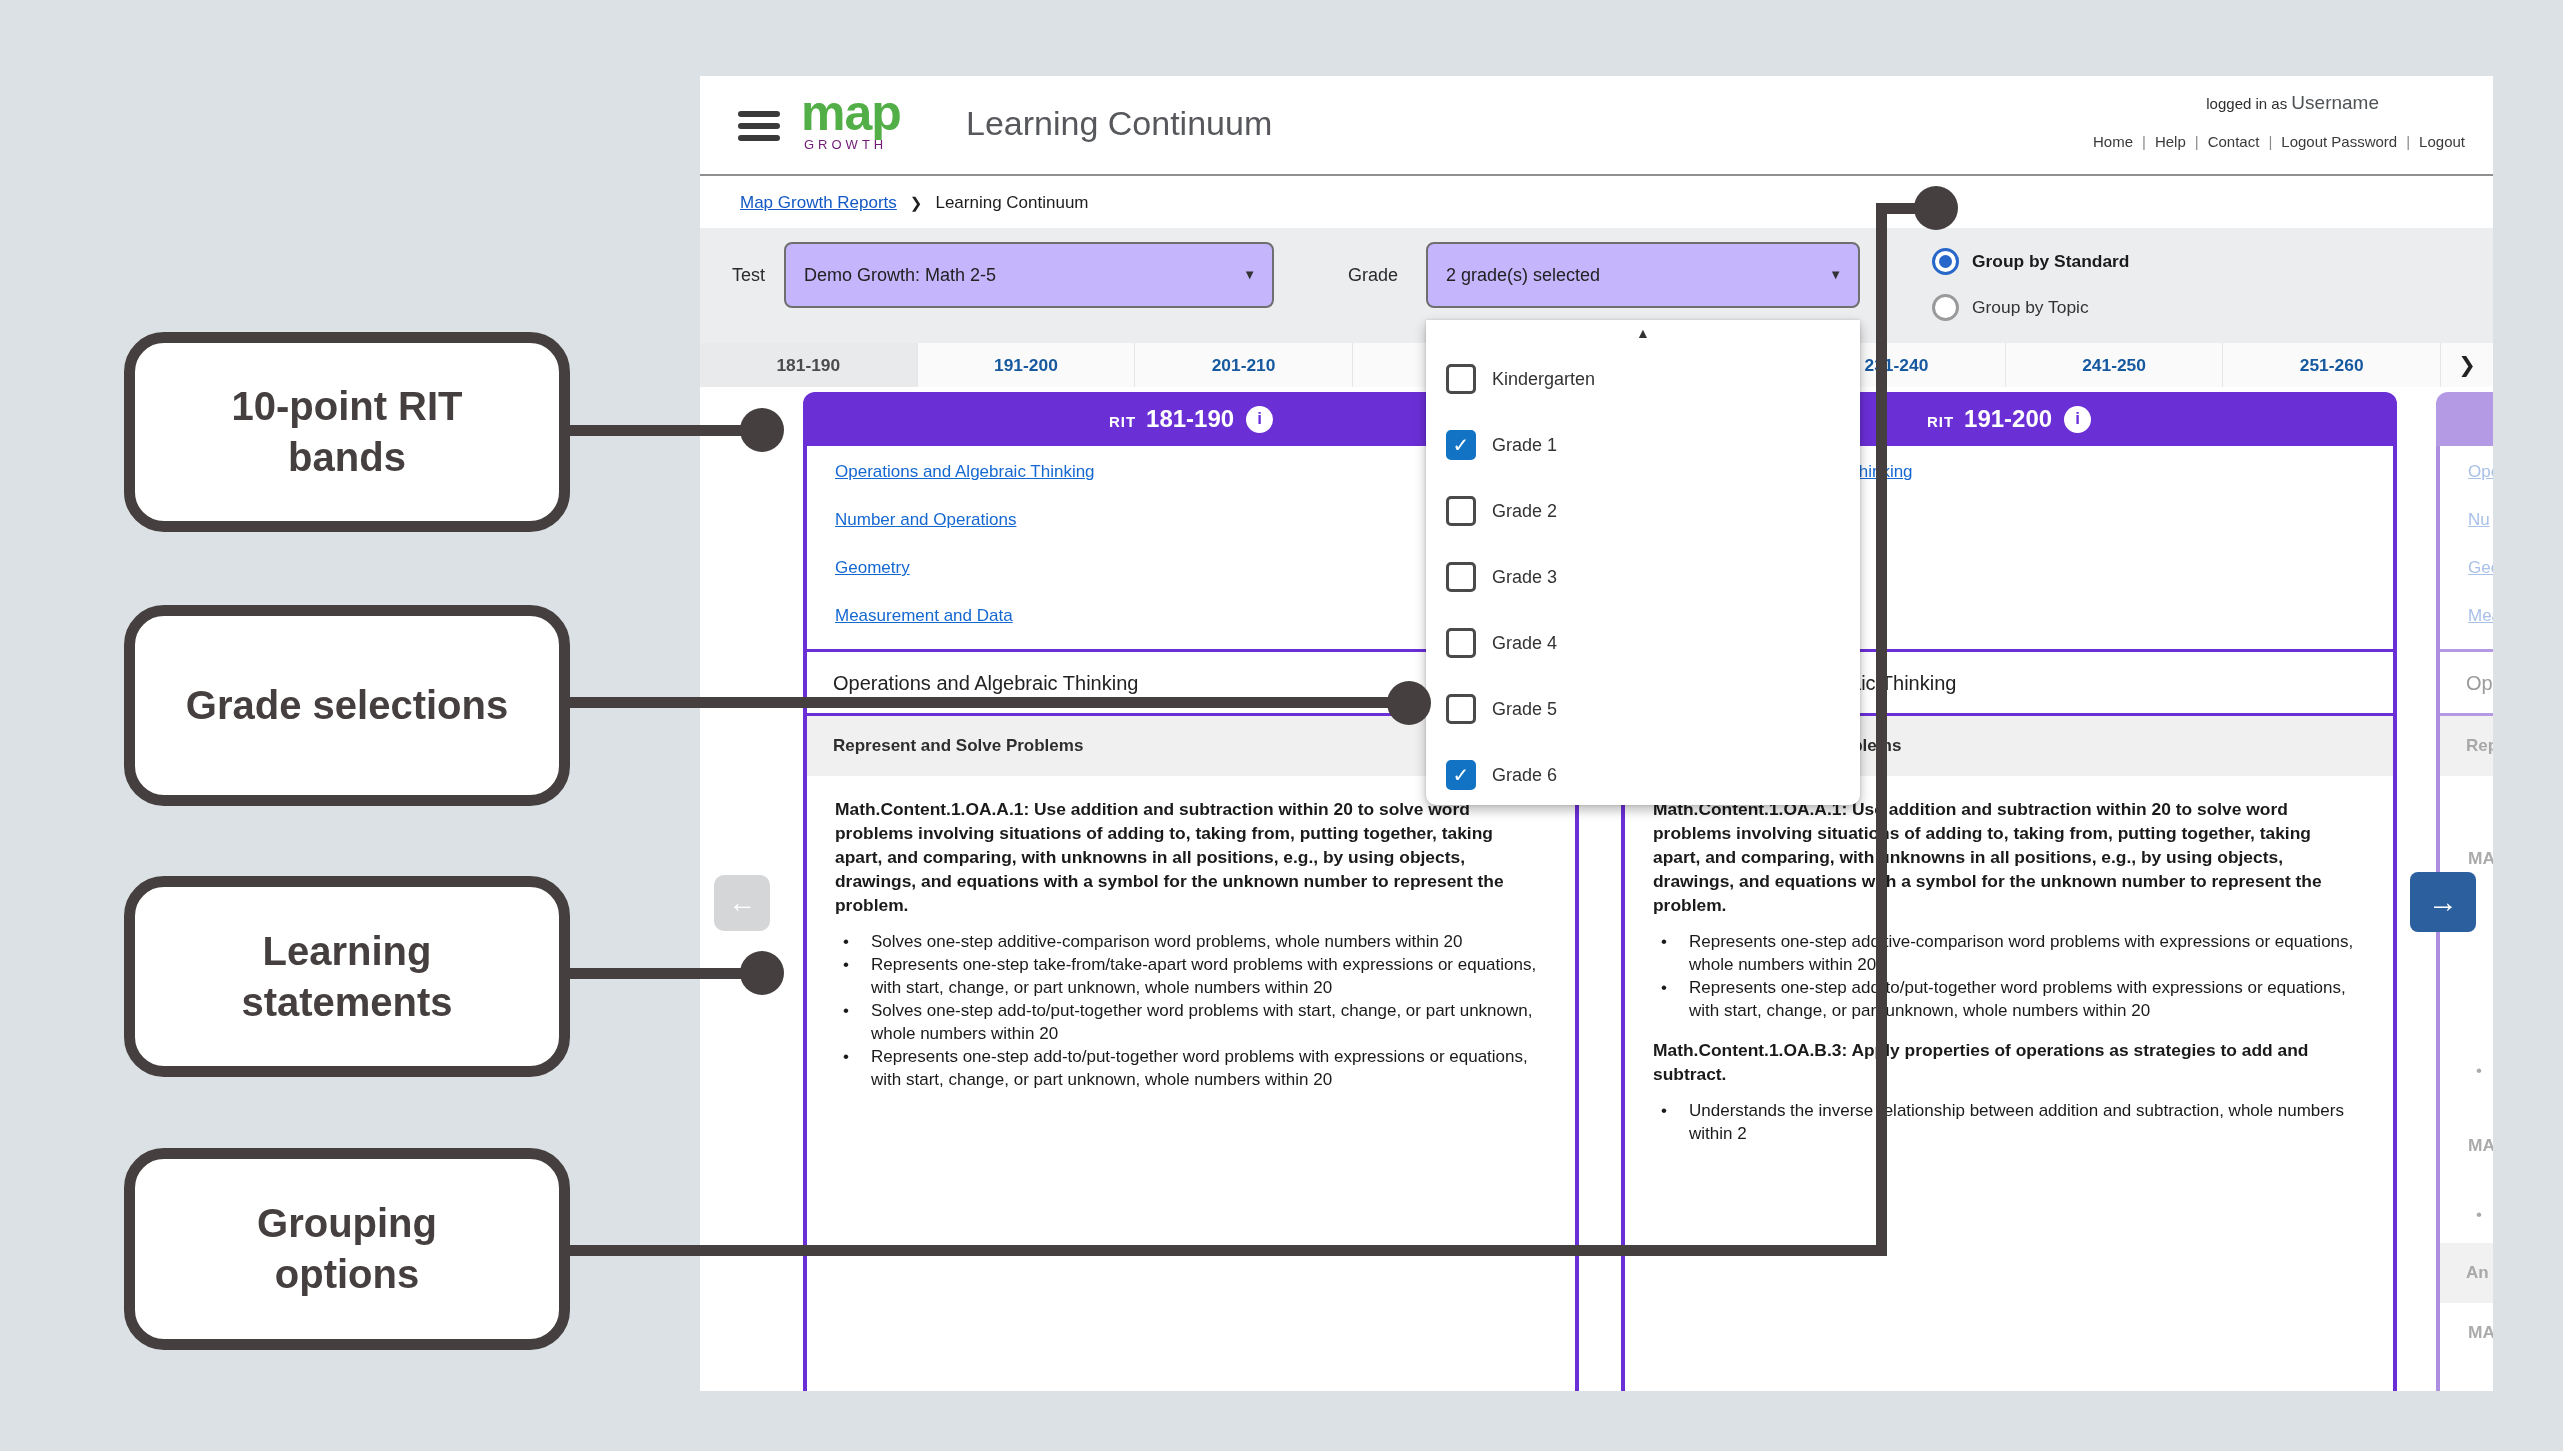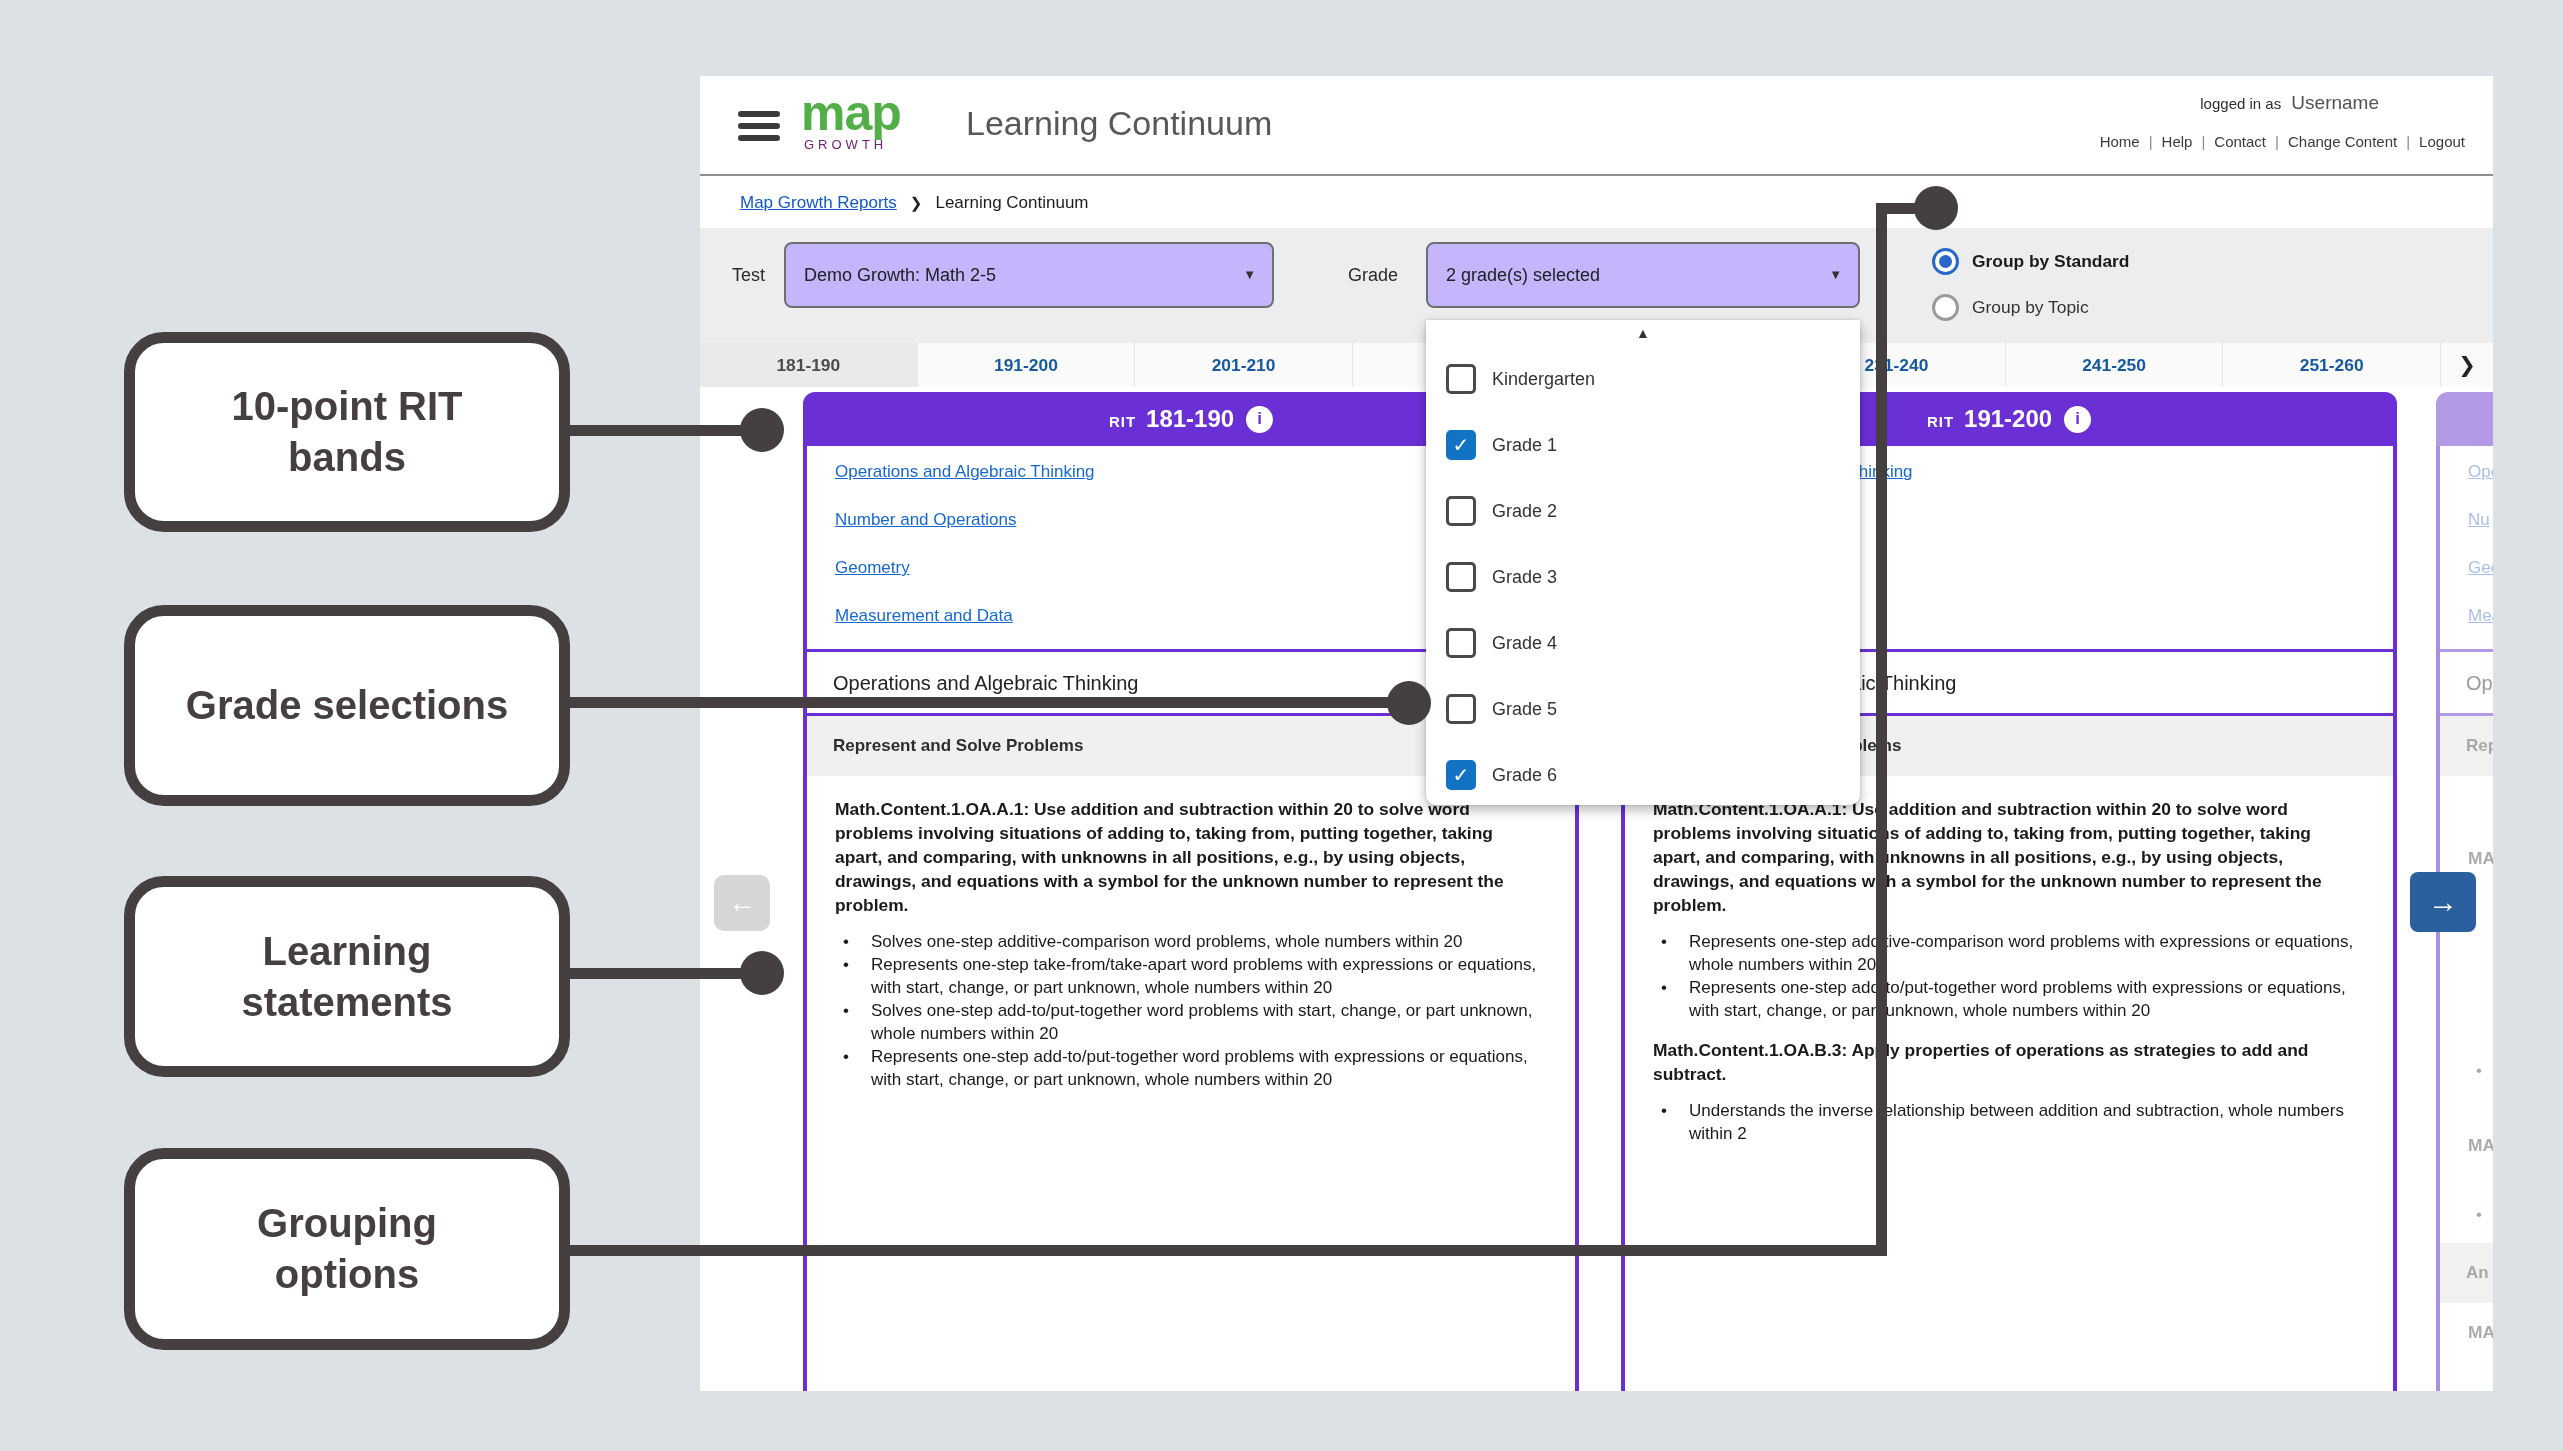--- a/index.html
+++ b/index.html
@@ -12,21 +12,21 @@
 
   
   .hd { position:absolute; left:0; top:0; width:100%; height:100px; border-bottom:2px solid #8F8F8F; background:#fff; }
   .burger { position:absolute; left:38px; top:35px; width:42px; height:30px; cursor:pointer; }
   .burger i { display:block; height:6px; border-radius:3px; background:#3A3A3A; margin-bottom:6px; }
   .logo { position:absolute; left:101px; top:10px; }
   .logo .m { font-size:50px; font-weight:bold; color:#52AE46; letter-spacing:-1px; line-height:1.1; }
   .logo .g { font-size:13px; letter-spacing:4px; color:#701a75; margin:-4px 0 0 3px; }
   .apptitle { position:absolute; left:266px; top:0; height:95px; line-height:95px; font-size:34px; color:#56585B; }
   .loggedin { position:absolute; right:114px; top:16px; font-size:15px; color:#2E2E2E; }
-  .loggedin b { font-weight:normal; font-size:19px; color:#4F5355; margin-left:6px; }
+  .loggedin b { font-weight:normal; font-size:19px; color:#4F5355; }
   .hnav { position:absolute; right:28px; top:57px; font-size:15px; color:#3A3A3A; }
   .hnav a { color:#3A3A3A; text-decoration:none; cursor:pointer; }
   .hnav .sep { color:#8A8A8A; padding:0 9px; }
 
   
   .crumbs { position:absolute; left:40px; top:102px; height:50px; display:flex; align-items:center; font-size:17px; }
   .crumbs a { color:#1259C5; text-decoration:underline; cursor:pointer; }
   .crumbs .sep { font-size:15px; font-weight:bold; color:#222; margin:0 13px; }
   .crumbs .cur { color:#1D1D1D; }
 
@@ -126,21 +126,21 @@
       <div class="logo">
         <div class="m">map</div>
         <div class="g">GROWTH</div>
       </div>
       <div class="apptitle">Learning Continuum</div>
       <div class="loggedin">
         <span>logged in as</span>
         <b>Username</b>
       </div>
       <div class="hnav">
-        <a>Home</a><span class="sep">|</span><a>Help</a><span class="sep">|</span><a>Contact</a><span class="sep">|</span><a>Change Content</a><span class="sep">|</span><a>Logout</a>
+        <a>Home</a><span class="sep">|</span><a>Help</a><span class="sep">|</span><a>Contact</a><span class="sep">|</span><a>Logout Password</a><span class="sep">|</span><a>Logout</a>
       </div>
     </div>
 
     <div class="crumbs">
       <a>Map Growth Reports</a>
       <span class="sep">❯</span>
       <span class="cur">Learning Continuum</span>
     </div>
 
     <div class="filters">

